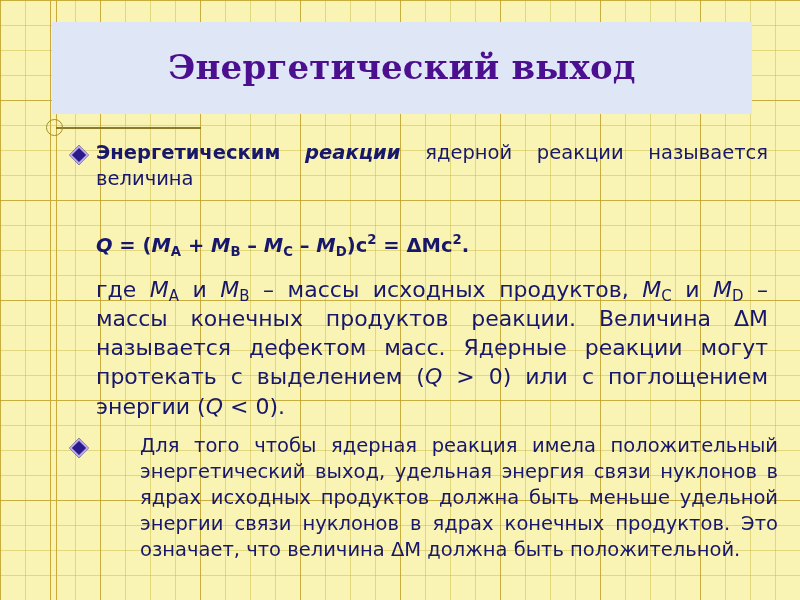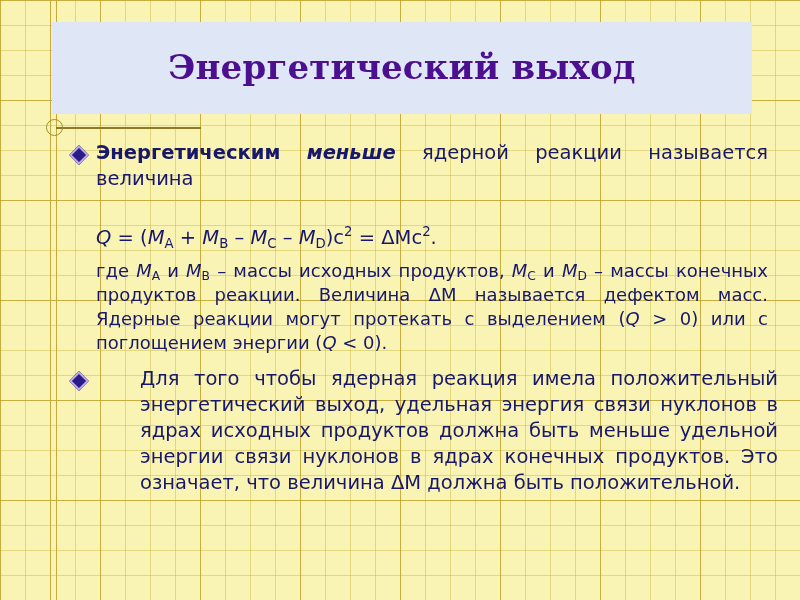--- a/index.html
+++ b/index.html
@@ -123,31 +123,31 @@
   }
   .b1 .para { width: 672px; }
   .b2 .para { width: 672px; margin-left: 44px; }
 
   .bold { font-weight: bold; margin-top: 39px; }
   .ital { font-style: italic; }
   sub { font-size: 0.68em; vertical-align: baseline; position: relative; top: 0.3em; }
   sup { font-size: 0.68em; vertical-align: baseline; position: relative; top: -0.55em; }
 
   .formula {
-    font-weight: normal;
+    font-weight: bold;
     display: block;
     text-align: justify;
-    margin-top: 7px;
+    margin-top: 15px;
   }
 
   .note {
-    margin-top: 8px;
+    margin-top: 16px;
     margin-left: 24px;
     width: 672px;
-    font-size: 18px;
+    font-size: 22px;
     line-height: 1.33;
     text-align: justify;
     color: #17176b;
   }
   .block-gap { height: 12px; }
 
   
   .j-stretch {
     text-align: justify;
   }
@@ -174,21 +174,21 @@
     </div>
   </div>
 
   <div class="content">
 
     <div class="bullet-row b1">
       <div class="bullet-mark"></div>
       <div class="para">
         <span class="j-stretch" style="display:block;">
           <span class="bold">Энергетическим</span>
-          <span class="bold" style="font-style:italic;">меньше</span>
+          <span class="bold" style="font-style:italic;">реакции</span>
           <span>ядерной реакции называется величина</span>
         </span>
         <span class="formula">
           <span class="ital">Q</span><span> = (</span><span class="ital">M</span><sub>A</sub><span> + </span><span class="ital">M</span><sub>B</sub><span> – </span><span class="ital">M</span><sub>C</sub><span> – </span><span class="ital">M</span><sub>D</sub><span>)c</span><sup>2</sup><span> = </span><span>ΔM</span><span>c</span><sup>2</sup><span>.</span>
         </span>
       </div>
     </div>
 
     <div class="note">
       <span>где </span><span class="ital">M</span><sub>A</sub><span> и </span><span class="ital">M</span><sub>B</sub><span> – массы исходных продуктов, </span><span class="ital">M</span><sub>C</sub><span> и </span><span class="ital">M</span><sub>D</sub><span> – массы конечных продуктов реакции. Величина ΔM называется дефектом масс. Ядерные реакции могут протекать с выделением (</span><span class="ital">Q</span><span> &gt; 0) или с поглощением энергии (</span><span class="ital">Q</span><span> &lt; 0).</span>

